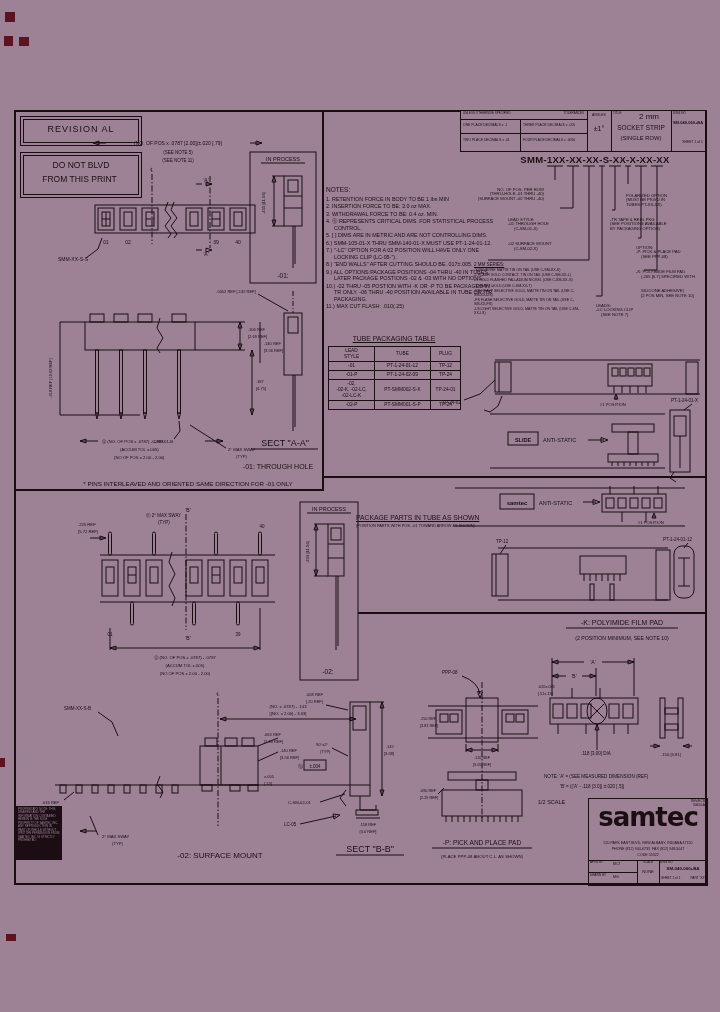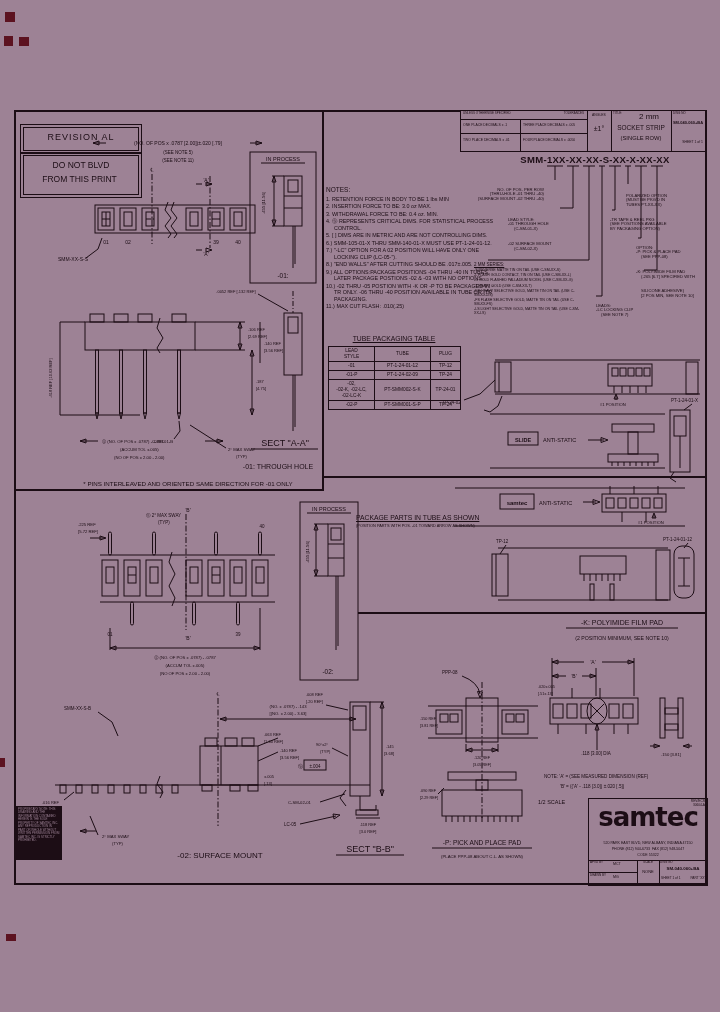--- a/index.html
+++ b/index.html
@@ -35,21 +35,21 @@
   <div class="mark" style="left:0px;top:758px;width:5px;height:9px;"></div>
   <div class="mark" style="left:6px;top:934px;width:10px;height:7px;"></div>
 
   <div class="sheet"></div>
 
   <div class="abs ink" style="left:322px;top:110px;width:1.5px;height:381px;"></div>
   <div class="abs ink" style="left:14px;top:489px;width:309px;height:2px;"></div>
   <div class="abs ink" style="left:322px;top:476px;width:384px;height:2px;"></div>
   <div class="abs ink" style="left:358px;top:612px;width:348px;height:1.5px;"></div>
 
-  <div class="abs box2" style="left:20px;top:124px;width:120px;height:28px;">
+  <div class="abs box2" style="left:20px;top:116px;width:120px;height:28px;">
     <div class="abs" style="left:2px;top:2px;right:2px;bottom:2px;border:1px solid #1c0d15;"></div>
     <div class="t c" style="left:0;right:0;top:7px;font-size:9px;letter-spacing:1px;">REVISION AL</div>
   </div>
 
   <div class="abs box2" style="left:20px;top:152px;width:120px;height:44px;">
     <div class="abs" style="left:2px;top:2px;right:2px;bottom:2px;border:1px solid #1c0d15;"></div>
     <div class="t c" style="left:0;right:0;top:8px;font-size:8.5px;">DO NOT BLVD</div>
     <div class="t c" style="left:0;right:3px;top:22px;font-size:8.5px;">FROM THIS PRINT</div>
   </div>
 

